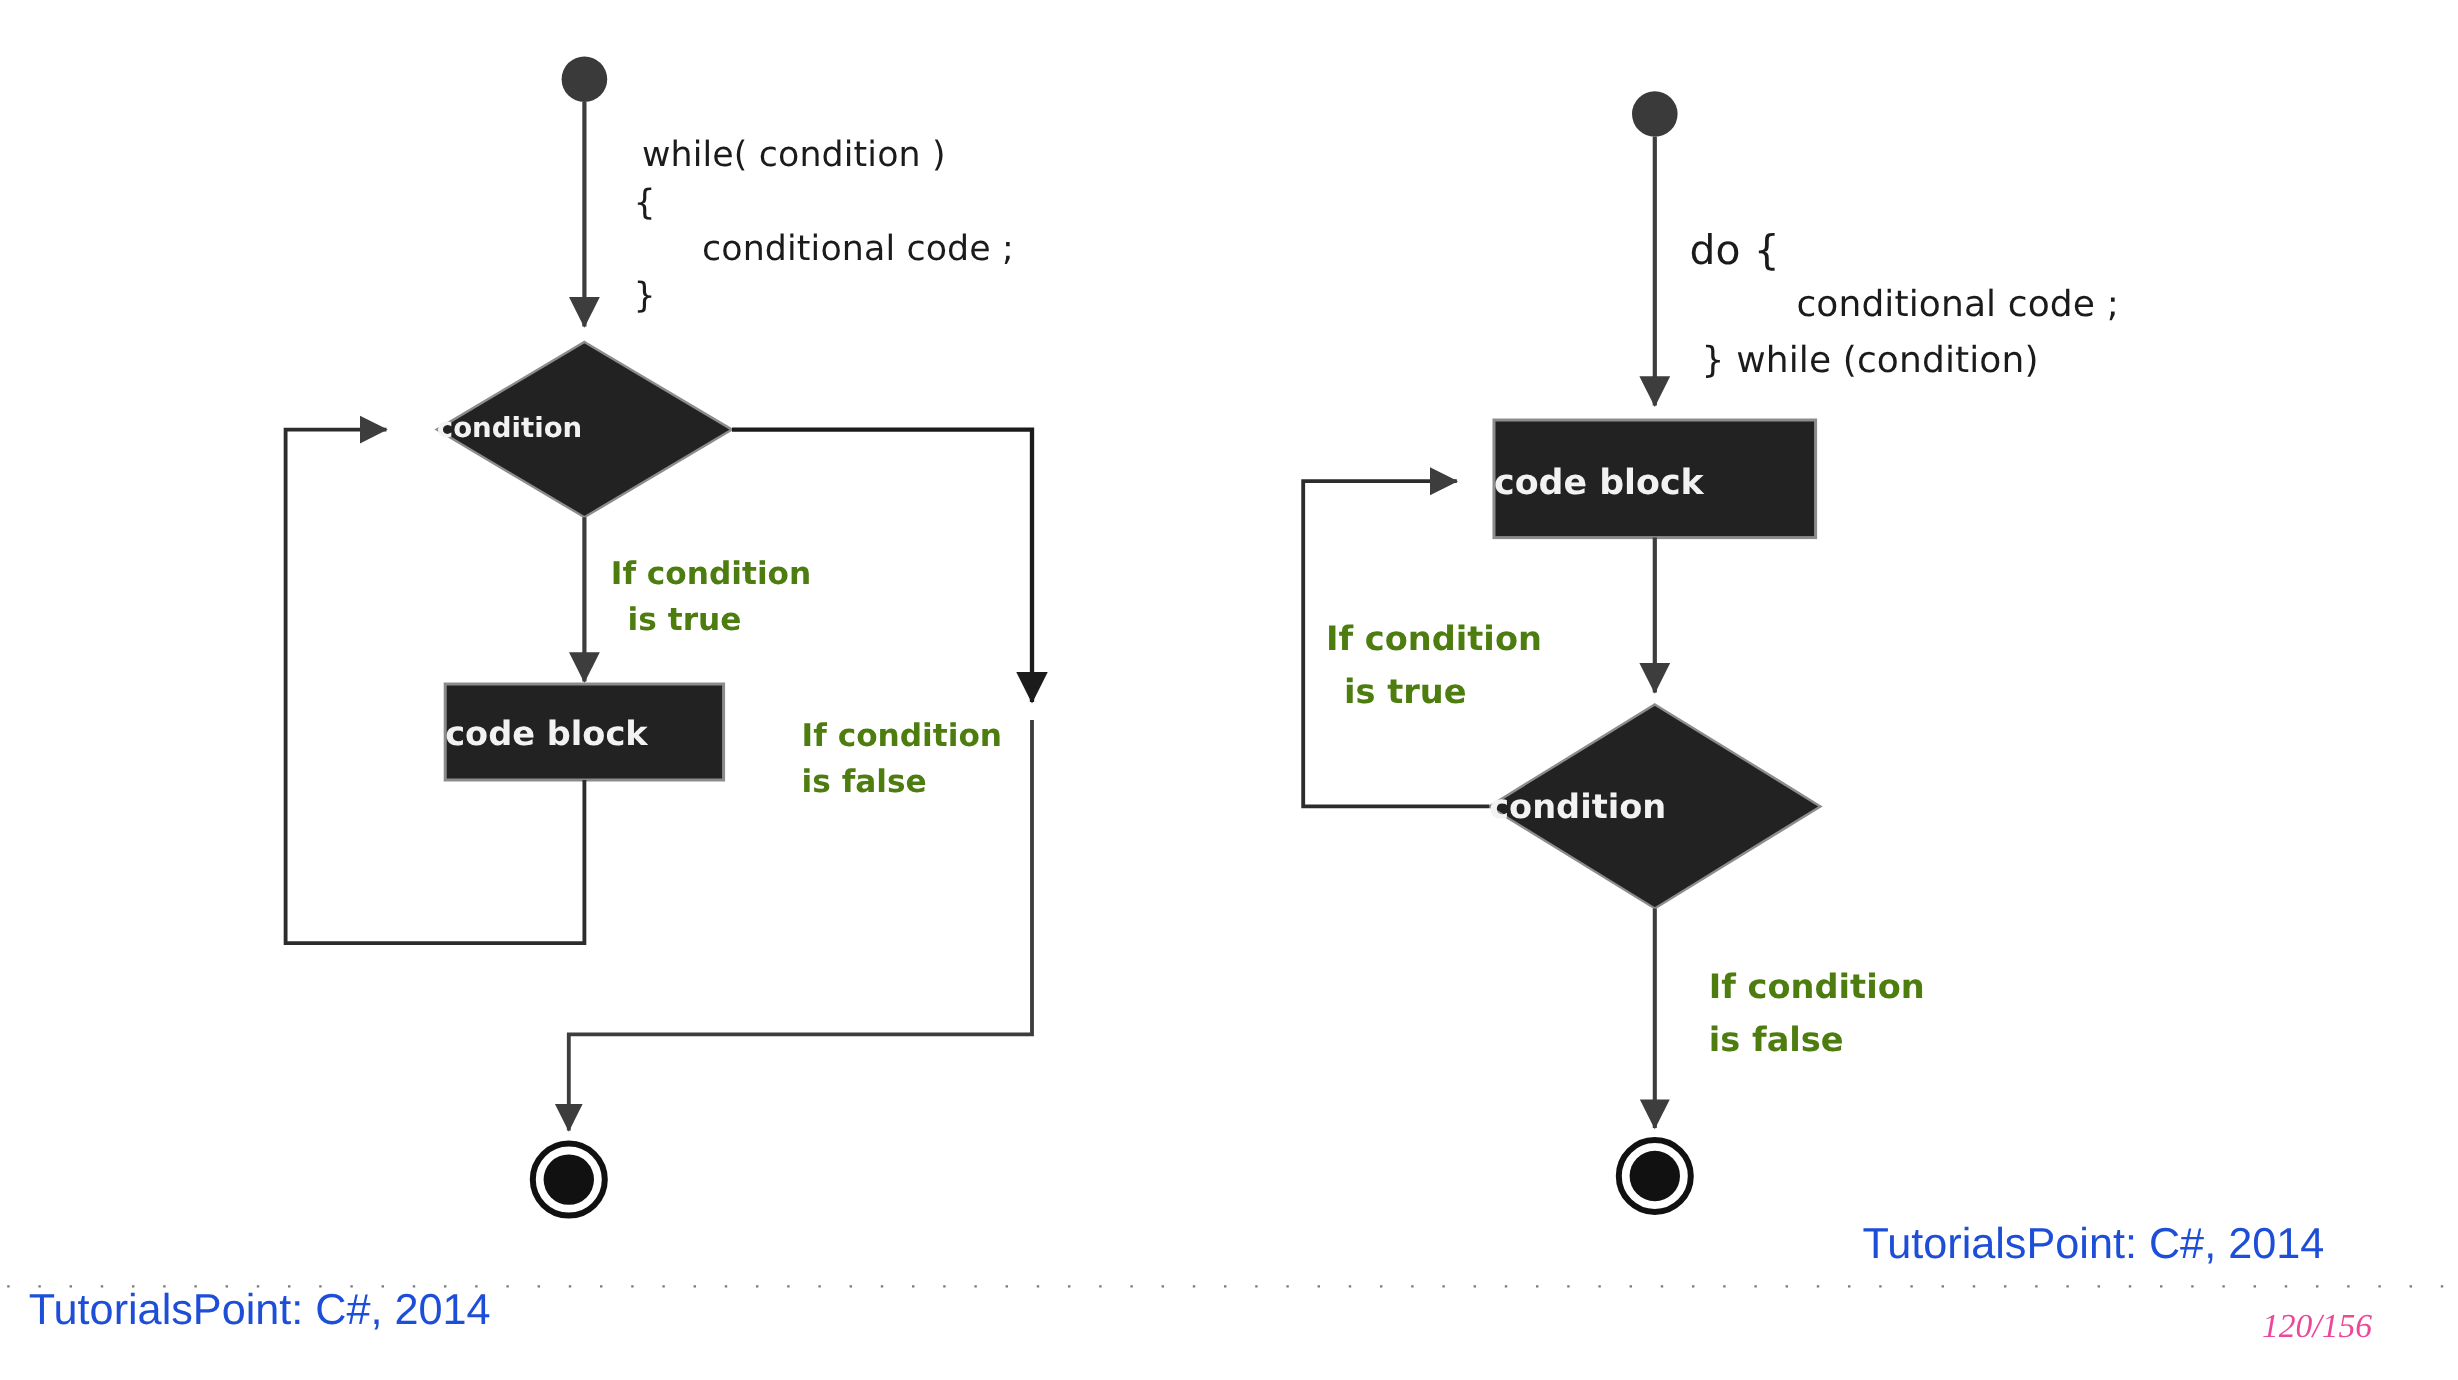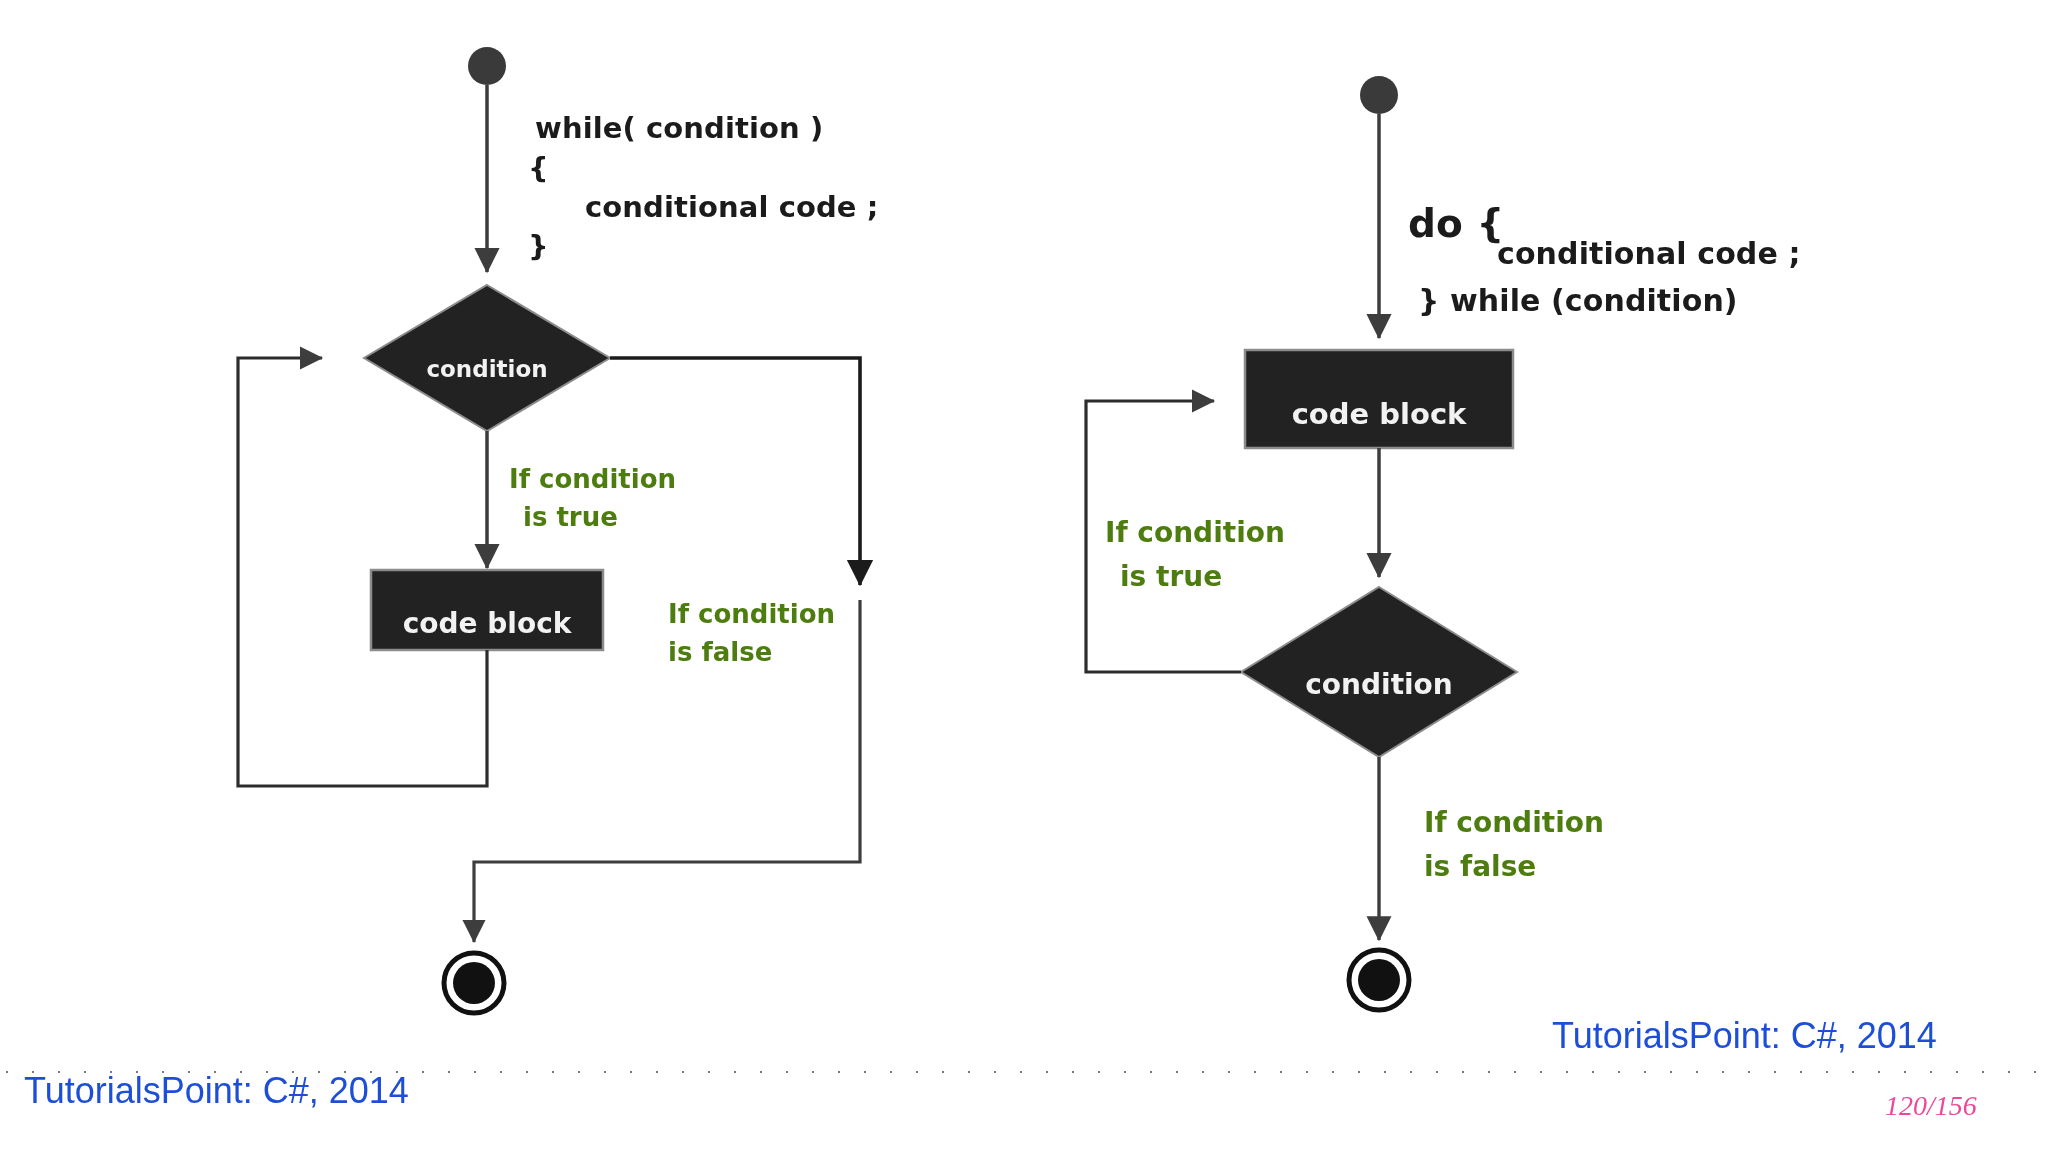--- a/index.html
+++ b/index.html
@@ -29,43 +29,41 @@
     top: 0;
     width: 2048px;
     height: 1150px;
     overflow: visible;
   }
 
   
   .code-text {
     position: absolute;
     font-family: "DejaVu Sans", sans-serif;
-    font-weight: bold;
+    font-weight: normal;
     color: #1b1b1b;
     white-space: pre;
     line-height: 1.28;
     letter-spacing: 0.1px;
   }
   .edge-label {
     position: absolute;
     font-family: "DejaVu Sans", sans-serif;
     font-weight: bold;
     color: #4d7c0f;
     white-space: pre;
     line-height: 1.22;
   }
   .node-label {
     position: absolute;
     font-family: "DejaVu Sans", sans-serif;
     font-weight: bold;
     color: #f2f2f2;
     white-space: pre;
-    text-align: center;
     pointer-events: none;
-    margin-top: 12px;
   }
 
   
   .attr-big {
     position: absolute;
     font-family: "Liberation Sans", sans-serif;
     font-size: 36px;
     color: #1d4ed8;
     white-space: pre;
   }
@@ -158,21 +156,21 @@
   <div class="node-label" style="left:364px; top:344px; width:246px; font-size:23px;">condition</div>
 
   <div class="node-label" style="left:371px; top:595px; width:232px; font-size:28px;">code block</div>
 
   <div class="edge-label" style="left:509px; top:464px; font-size:26px;">If condition</div>
   <div class="edge-label" style="left:523px; top:502px; font-size:26px;">is true</div>
 
   <div class="edge-label" style="left:668px; top:599px; font-size:26px;">If condition</div>
   <div class="edge-label" style="left:668px; top:637px; font-size:26px;">is false</div>
 
-  <div class="code-text" style="left:1408px; top:199px; font-size:39px;">do {</div>
+  <div class="code-text" style="left:1408px; top:188px; font-size:34px;">do {</div>
   <div class="code-text" style="left:1497px; top:235px; font-size:30px;">conditional code ;</div>
   <div class="code-text" style="left:1418px; top:282px; font-size:30px;">} while (condition)</div>
 
   <div class="node-label" style="left:1245px; top:385px; width:268px; font-size:29px;">code block</div>
 
   <div class="node-label" style="left:1241px; top:656px; width:276px; font-size:28px;">condition</div>
 
   <div class="edge-label" style="left:1105px; top:516px; font-size:28px;">If condition</div>
   <div class="edge-label" style="left:1120px; top:560px; font-size:28px;">is true</div>
 

